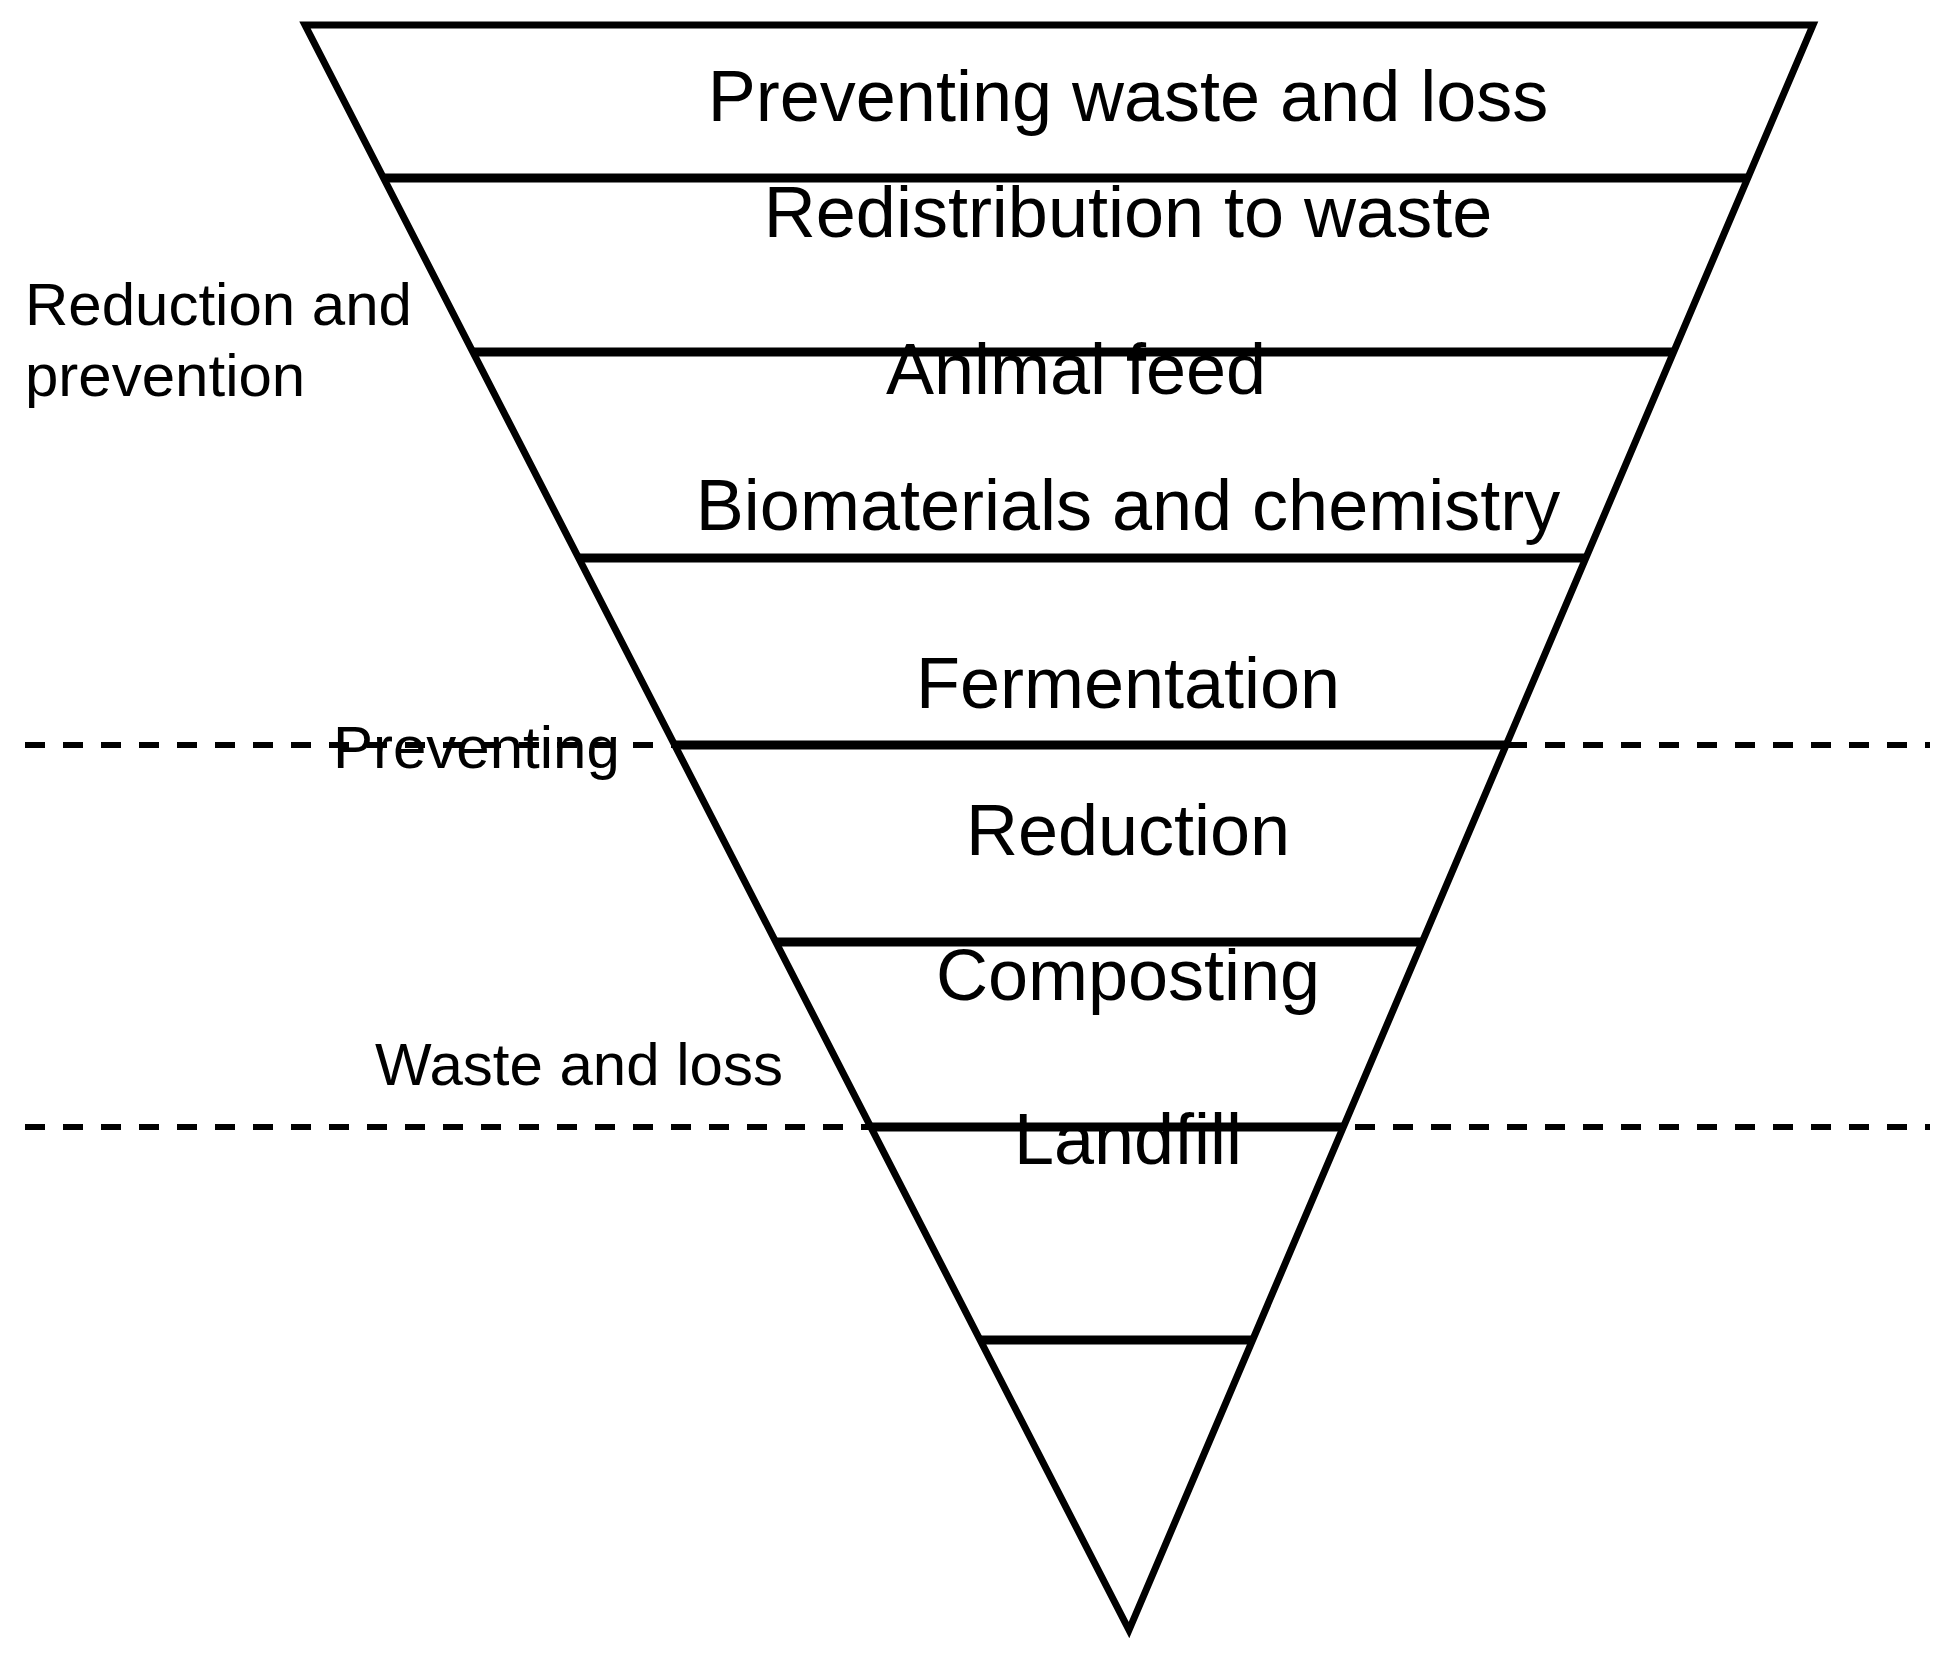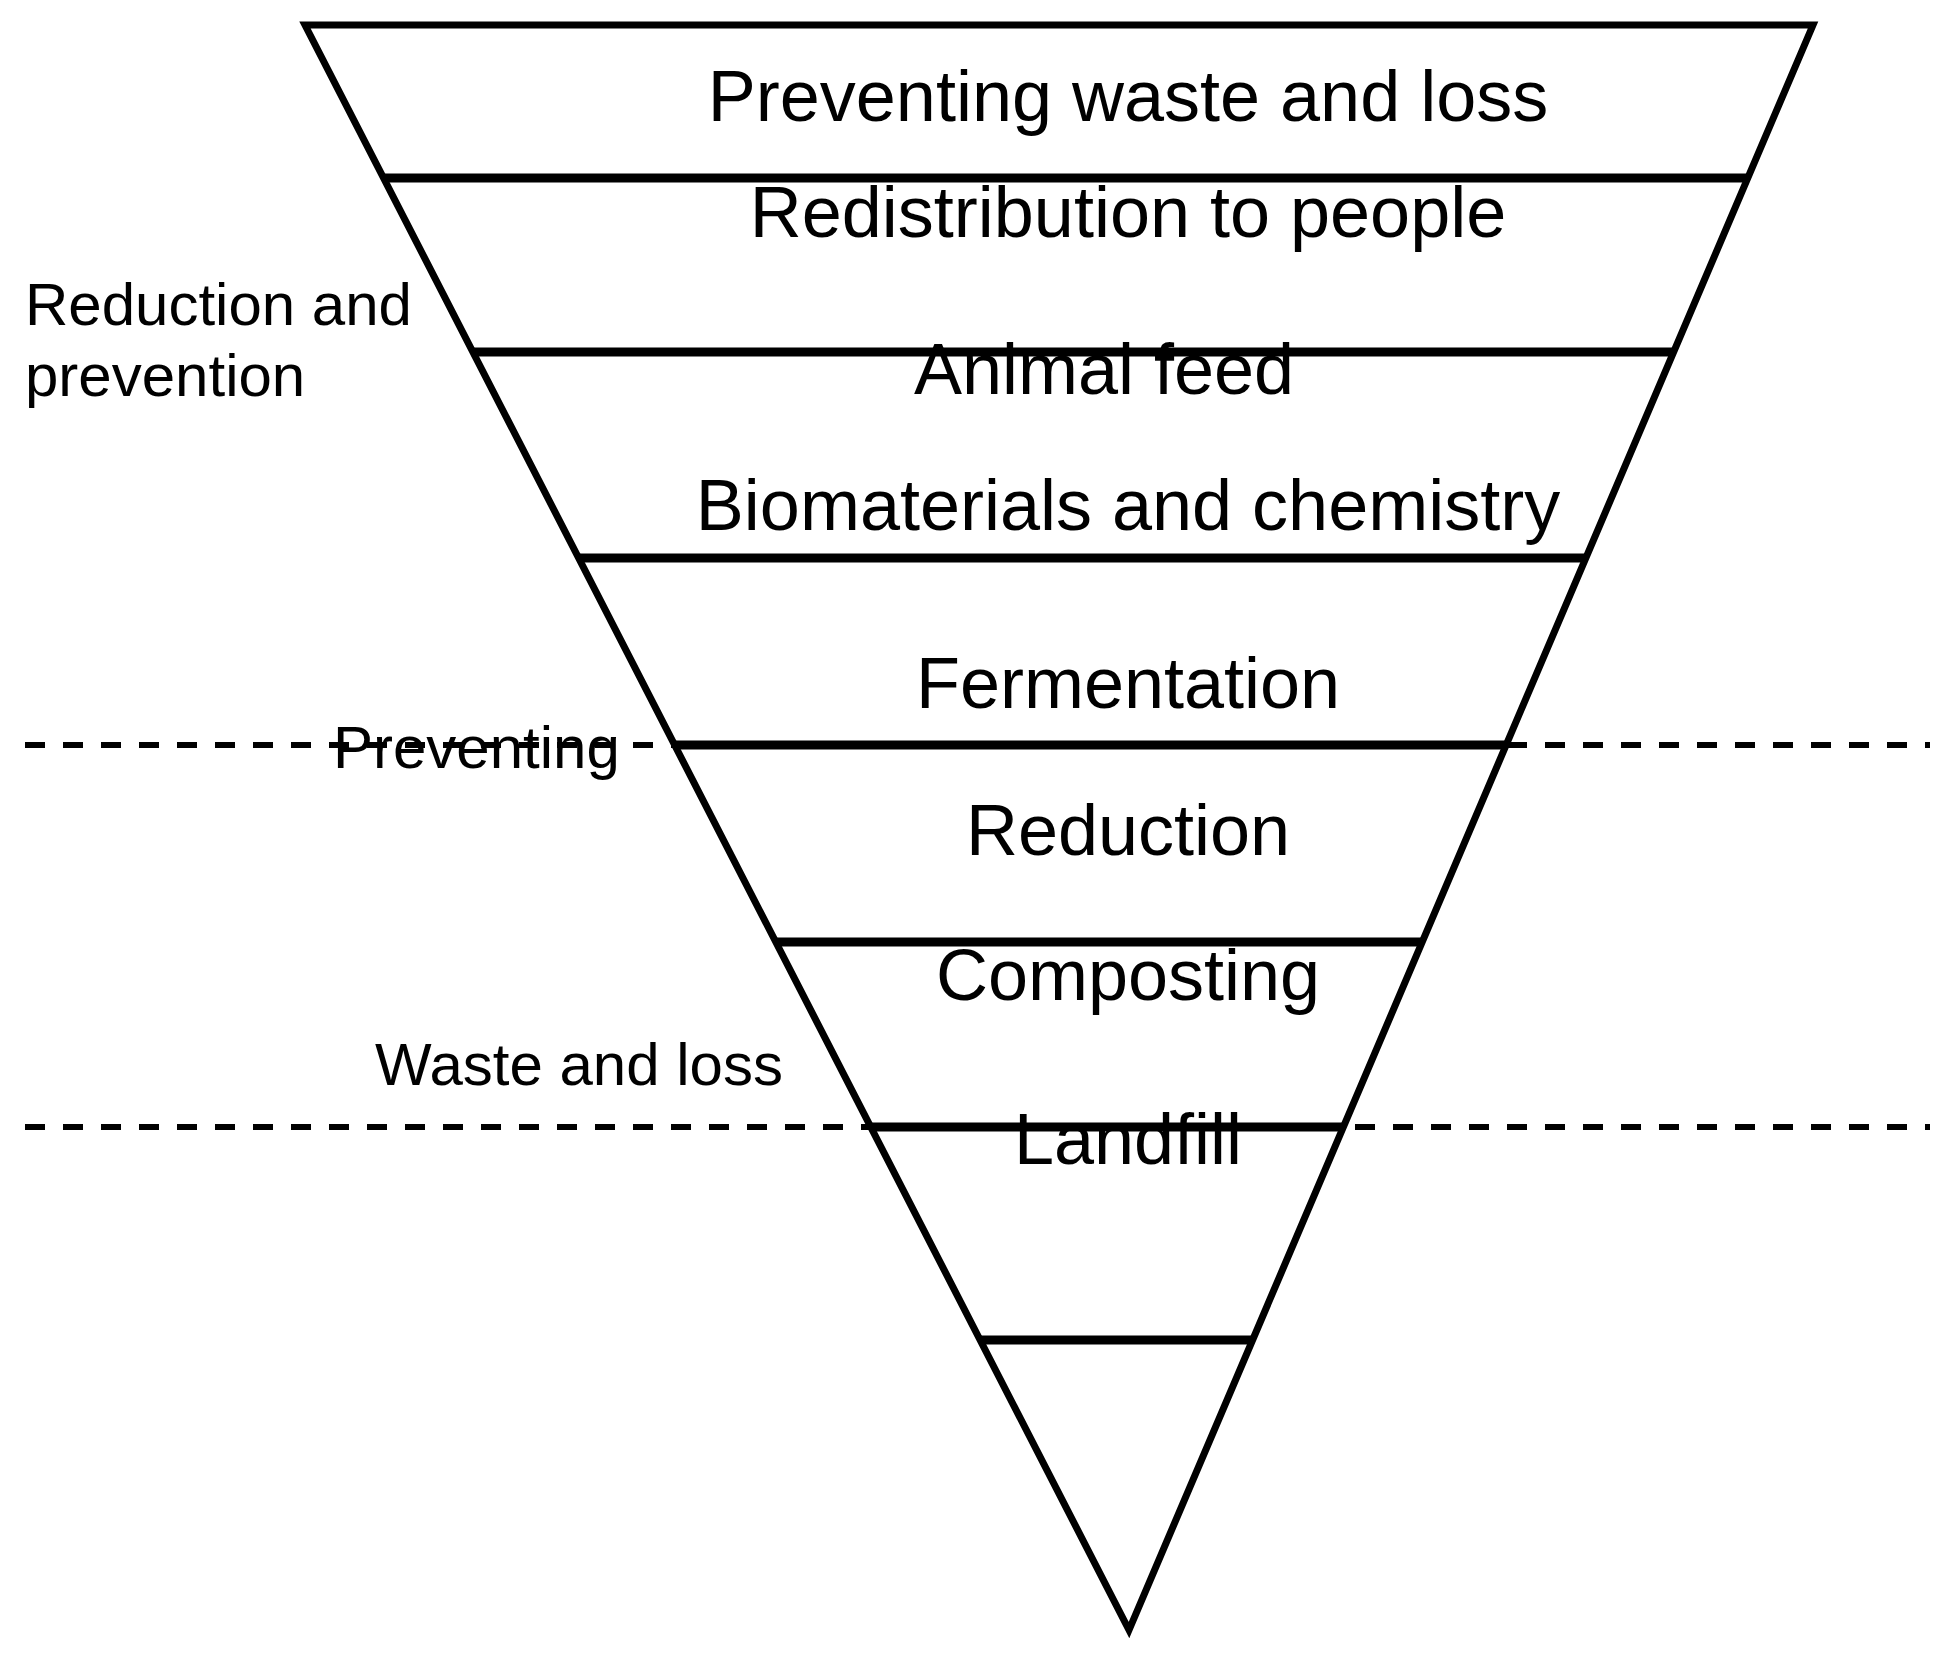--- a/index.html
+++ b/index.html
@@ -78,23 +78,23 @@
       <line x1="871" y1="1127" x2="1343" y2="1127" stroke="#000000" stroke-width="9"></line>
 
       <line x1="980" y1="1340" x2="1253" y2="1340" stroke="#000000" stroke-width="9"></line>
     </g>
 
     <polygon points="305,25 1813,25 1129,1630" fill="none" stroke="#000000" stroke-width="7" stroke-linejoin="miter"></polygon>
   </svg>
 
   <div class="tier-label" style="left:1128px; top:96px;">Preventing waste and loss</div>
 
-  <div class="tier-label" style="left:1128px; top:212px;">Redistribution to people</div>
+  <div class="tier-label" style="left:1128px; top:212px;">Redistribution to waste</div>
 
-  <div class="tier-label" style="left:1104px; top:369px;">Animal feed</div>
+  <div class="tier-label" style="left:1076px; top:369px;">Animal feed</div>
 
   <div class="tier-label" style="left:1128px; top:505px;">Biomaterials and chemistry</div>
 
   <div class="tier-label" style="left:1128px; top:683px;">Fermentation</div>
 
   <div class="tier-label" style="left:1128px; top:830px;">Reduction</div>
 
   <div class="tier-label" style="left:1128px; top:975px;">Composting</div>
 
   <div class="tier-label" style="left:1128px; top:1139px;">Landfill</div>

